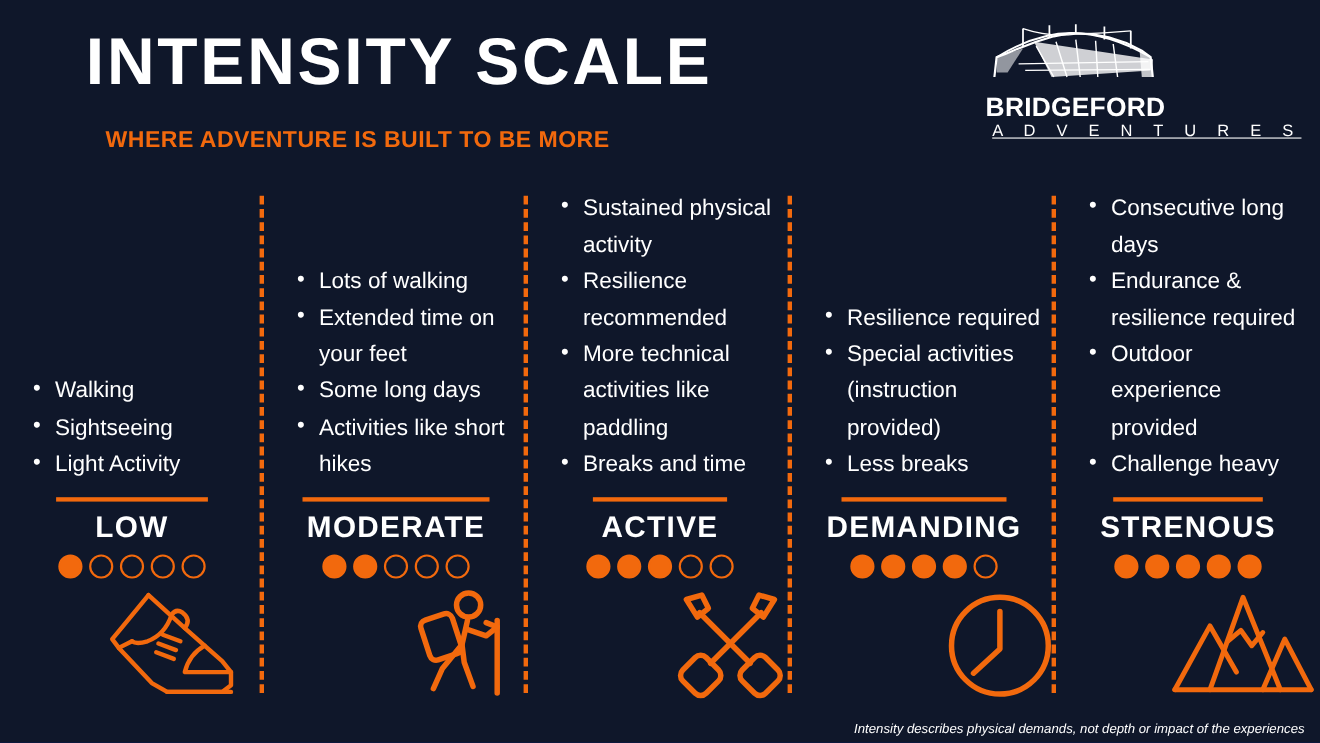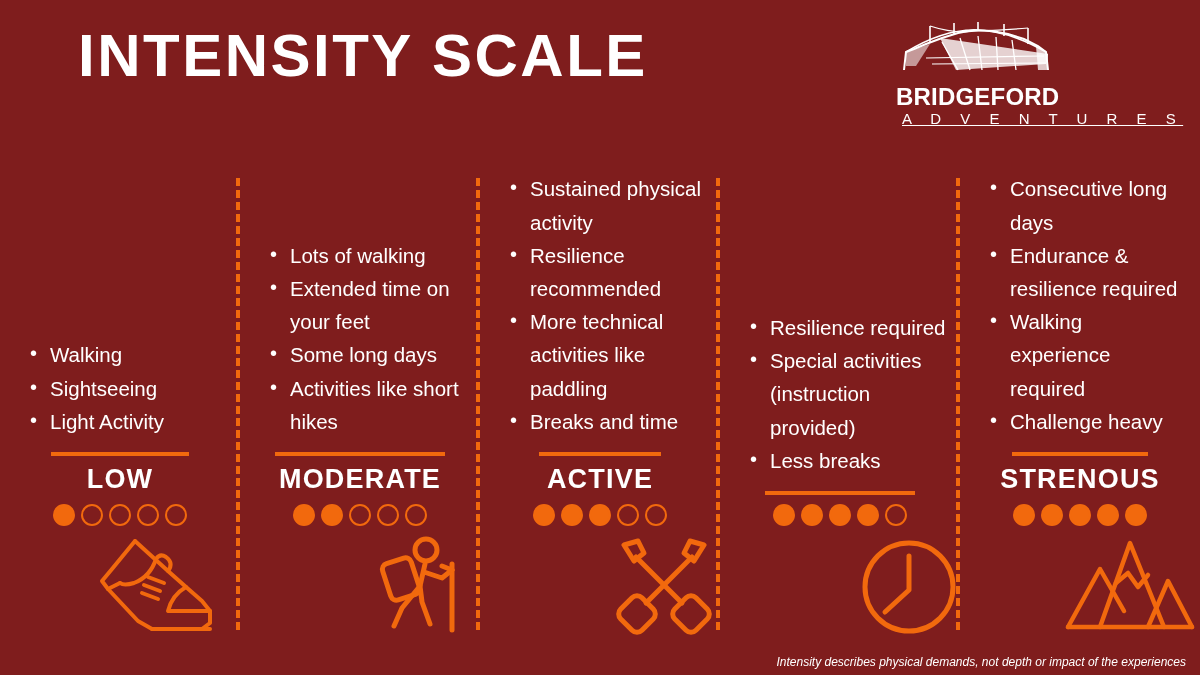--- a/index.html
+++ b/index.html
@@ -6,21 +6,21 @@
   * { margin:0; padding:0; box-sizing:border-box; }
   html, body {
     width:1200px; height:675px;
     background:#0b1d4d;
     font-family:"Liberation Sans", sans-serif;
     overflow:hidden;
   }
   #board {
     position:relative;
     width:1200px; height:675px;
-    background:#7f1d1d;
+    background:#0f172a;
   }
 
   
   #title {
     position:absolute; left:78px; top:26px;
     font-size:60px; font-weight:bold;
     letter-spacing:2.5px;
     color:#ffffff;
     line-height:1;
     white-space:nowrap;
@@ -135,20 +135,21 @@
     font-style:italic;
     white-space:nowrap;
   }
 </style>
 </head>
 <body>
 
 <div id="board">
 
   <div id="title">INTENSITY SCALE</div>
+  <div id="tagline">WHERE ADVENTURE IS BUILT TO BE MORE</div>
 
   <div id="logo">
     <span id="logo-mark">
       <svg width="160" height="62" viewBox="0 0 160 62" fill="none">
         <path d="M8 52 L10 34 L18 31 L30 26 L46 20 L62 15 L78 12 L96 13 L112 16 L128 21 L142 28 L150 34 L152 52" stroke="#ffffff" stroke-width="2" fill="none"></path>
         <path d="M10 34 Q 46 12 78 12 Q 112 12 150 34" stroke="#ffffff" stroke-width="1.6" fill="none"></path>
         <path d="M34 8 L34 24 M58 5 L58 16 M82 4 L82 13 M108 6 L108 18 M132 10 L132 26" stroke="#ffffff" stroke-width="1.6"></path>
         <path d="M34 8 Q 58 16 82 13 Q 108 12 132 10" stroke="#ffffff" stroke-width="1.2" fill="none"></path>
         <path d="M46 24 L62 52 M64 20 L74 52 M82 18 L86 52 M100 19 L102 52 M116 22 L120 52" stroke="#ffffff" stroke-width="1.3"></path>
         <path d="M30 40 L148 38 M36 46 L150 45" stroke="#ffffff" stroke-width="1.2"></path>
@@ -271,20 +272,21 @@
       <div class="divider"></div>
       <div class="bullets">
         <ul>
           <li>Resilience required</li>
           <li>Special activities (instruction provided)</li>
           <li>Less breaks</li>
         </ul>
       </div>
       <div class="labelblock">
         <div class="rule" style="width:150px"></div>
+        <div class="lvl-name">DEMANDING</div>
         <div class="dots">
           <span class="dot filled"></span>
           <span class="dot filled"></span>
           <span class="dot filled"></span>
           <span class="dot filled"></span>
           <span class="dot"></span>
         </div>
       </div>
       <div class="iconwrap">
         <svg width="102" height="102" viewBox="0 0 102 102" fill="none" stroke="#f2690d" stroke-width="5" stroke-linecap="round" stroke-linejoin="round">
@@ -292,21 +294,21 @@
           <path d="M51 20 L51 54 L27 76"></path>
         </svg>
       </div>
     </div>
 
     <div class="col">
       <div class="bullets">
         <ul>
           <li>Consecutive long days</li>
           <li>Endurance &amp; resilience required</li>
-          <li>Walking experience required</li>
+          <li>Outdoor experience provided</li>
           <li>Challenge heavy</li>
         </ul>
       </div>
       <div class="labelblock">
         <div class="rule" style="width:136px"></div>
         <div class="lvl-name">STRENOUS</div>
         <div class="dots">
           <span class="dot filled"></span>
           <span class="dot filled"></span>
           <span class="dot filled"></span>

